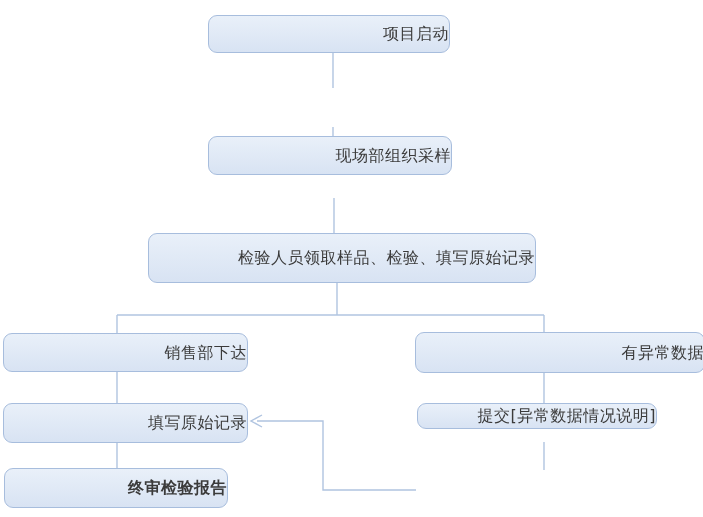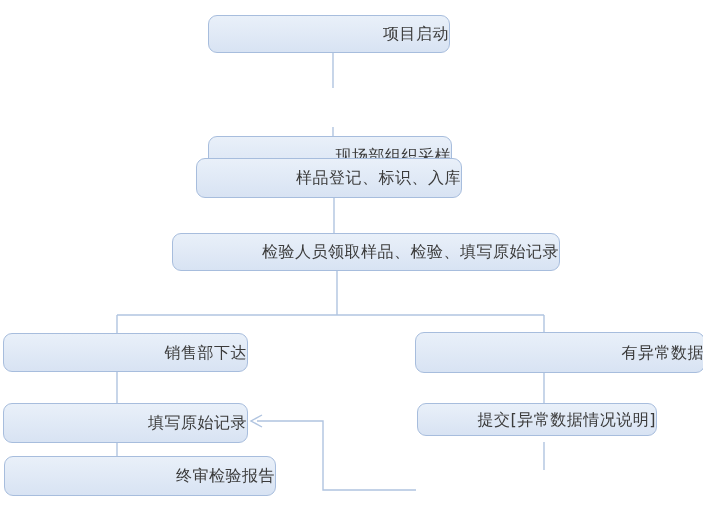--- a/index.html
+++ b/index.html
@@ -62,42 +62,39 @@
   </svg>
 
   <div class="node" style="left:208px; top:15px; width:242px; height:38px;">
     <span class="node-label">项目启动</span>
   </div>
 
   <div class="node" style="left:208px; top:88px; width:244px; height:39px;margin-top:48px;">
     <span class="node-label">现场部组织采样</span>
   </div>
 
-  <div class="node" style="left:196px; top:158px; width:266px; height:40px;">
-    <span class="node-label">样品登记、标识、入库</span>
-  </div>
 
-  <div class="node" style="left:148px; top:233px; width:388px; height:38px;margin-left:24px;">
+  <div class="node" style="left:148px; top:233px; width:388px; height:50px;">
     <span class="node-label">检验人员领取样品、检验、填写原始记录</span>
   </div>
 
   <div class="node" style="left:3px; top:333px; width:245px; height:39px;">
     <span class="node-label">销售部下达</span>
   </div>
 
   <div class="node" style="left:415px; top:332px; width:290px; height:41px;">
     <span class="node-label">有异常数据</span>
   </div>
 
   <div class="node" style="left:3px; top:403px; width:245px; height:40px;">
     <span class="node-label">填写原始记录</span>
   </div>
 
-  <div class="node" style="left:417px; top:403px; width:240px; height:33px;">
+  <div class="node" style="left:417px; top:403px; width:240px; height:26px;">
     <span class="node-label">提交[异常数据情况说明]</span>
   </div>
 
-  <div class="node" style="left:4px; top:456px; width:272px; height:40px;">
+  <div class="node" style="left:4px; top:468px; width:224px; height:40px;font-weight:bold;">
     <span class="node-label">终审检验报告</span>
   </div>
 
 
 </div>
 
 </body></html>

